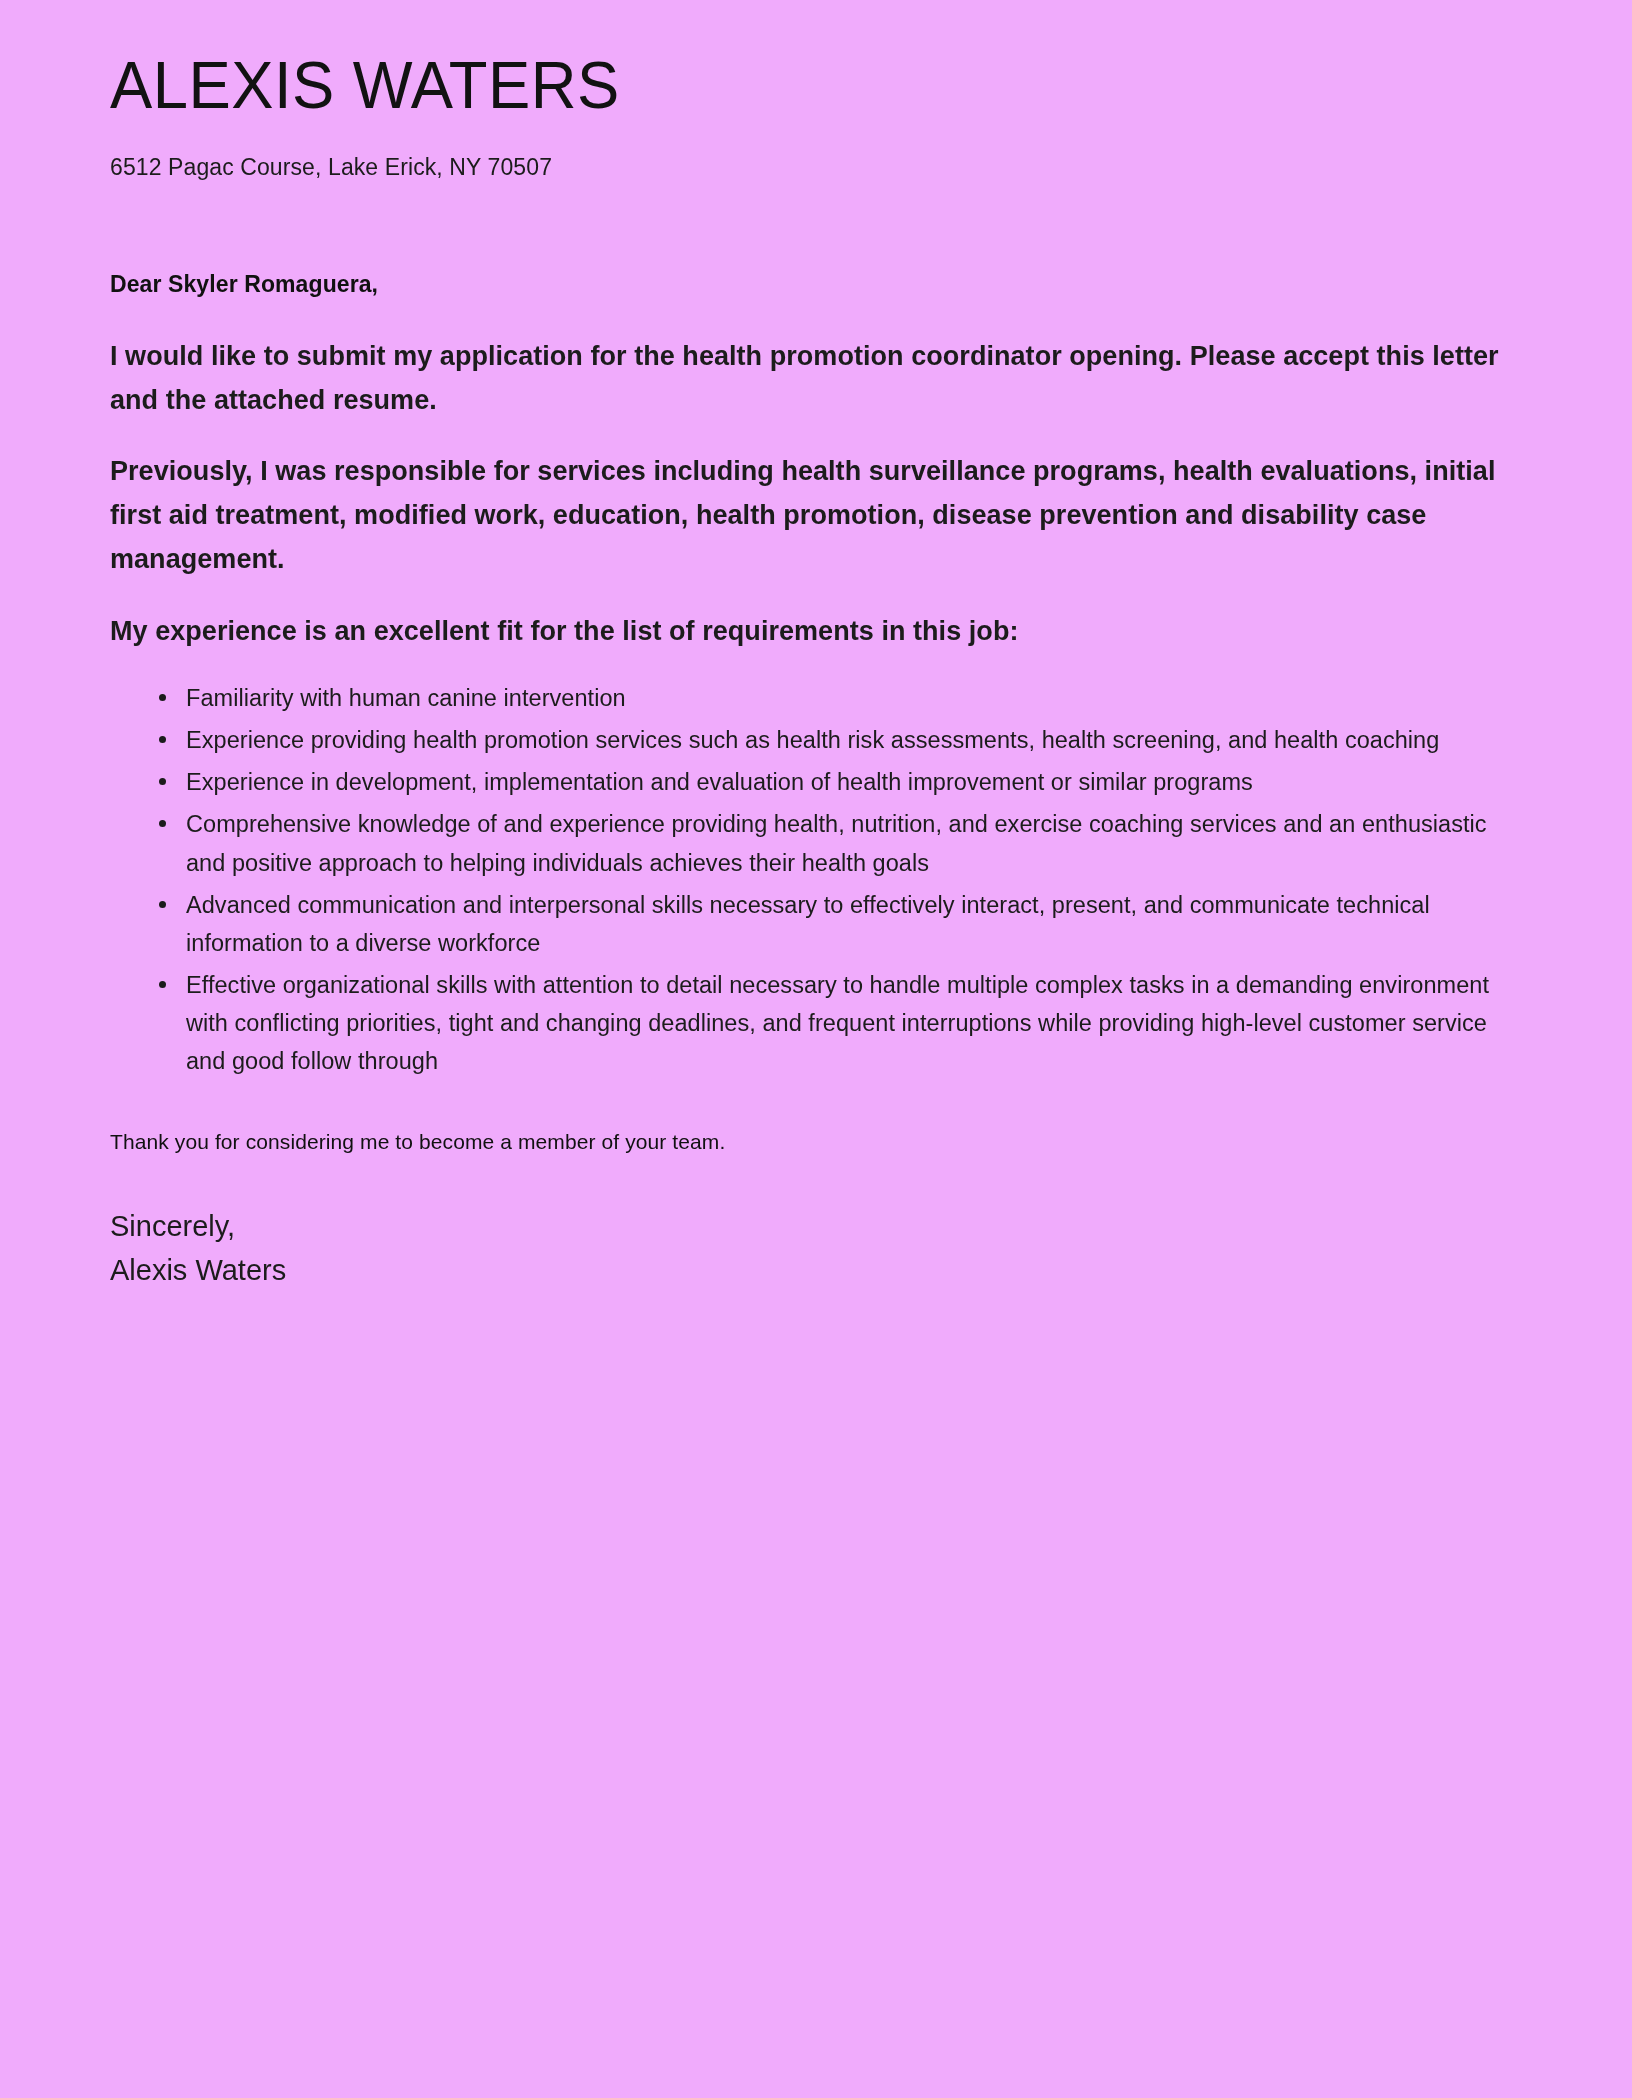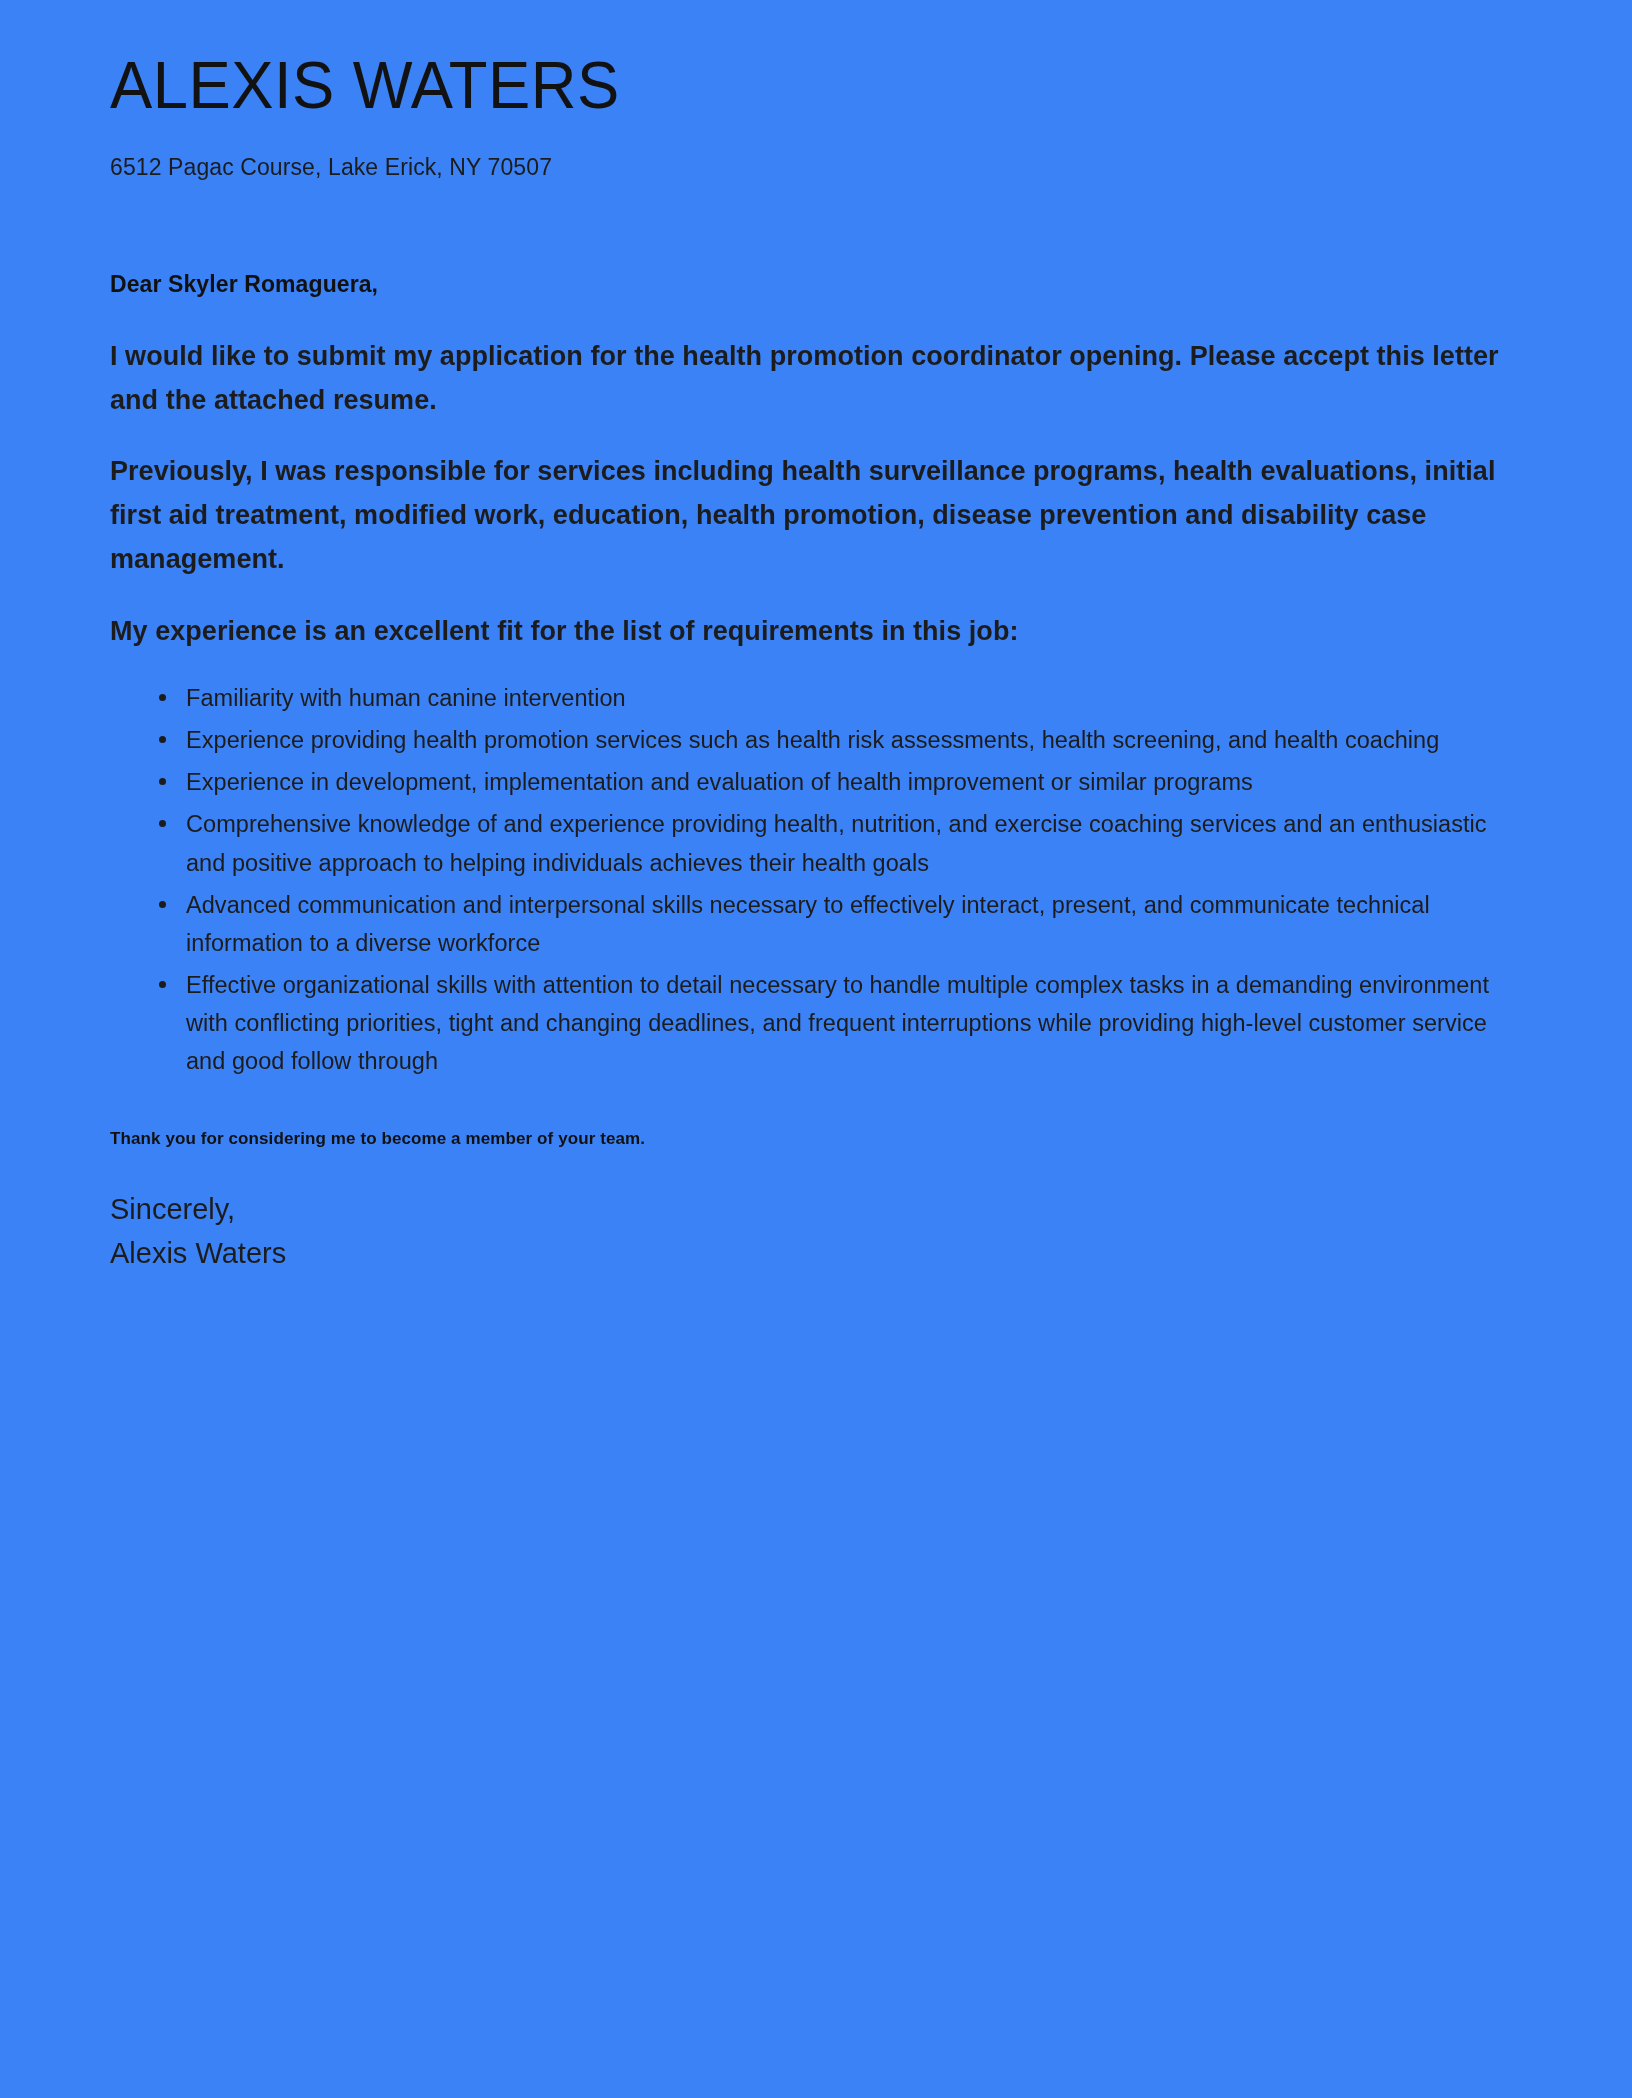--- a/index.html
+++ b/index.html
@@ -13,21 +13,21 @@
     width: 1632px;
     height: 2098px;
     font-family: "Liberation Sans", "DejaVu Sans", sans-serif;
     color: #1a1a1a;
     -webkit-font-smoothing: antialiased;
   }
 
   .page {
     width: 1632px;
     min-height: 2098px;
-    background: #3b82f6;
+    background: #f0abfc;
     padding: 52px 110px 0 110px;
     position: relative;
   }
 
   
   .letter-header {
     margin: 0 0 0 0;
   }
   .candidate-name {
     font-family: "Liberation Sans", "DejaVu Sans", sans-serif;
@@ -99,25 +99,25 @@
     height: 7px;
     border-radius: 50%;
     background: #1c1c1c;
   }
 
   
   .closing {
     margin-top: 46px;
   }
   .closing-thanks {
-    font-size: 17px;
-    font-weight: 700;
+    font-size: 21px;
+    font-weight: 400;
     color: #111111;
     line-height: 1.5;
-    margin: 0 0 36px 0;
+    margin: 0 0 47px 0;
     letter-spacing: 0.1px;
   }
   .signoff {
     font-size: 29px;
     font-weight: 400;
     color: #1c1c1c;
     line-height: 1.52;
     margin: 0;
   }
   .signoff-line { display: block; }

